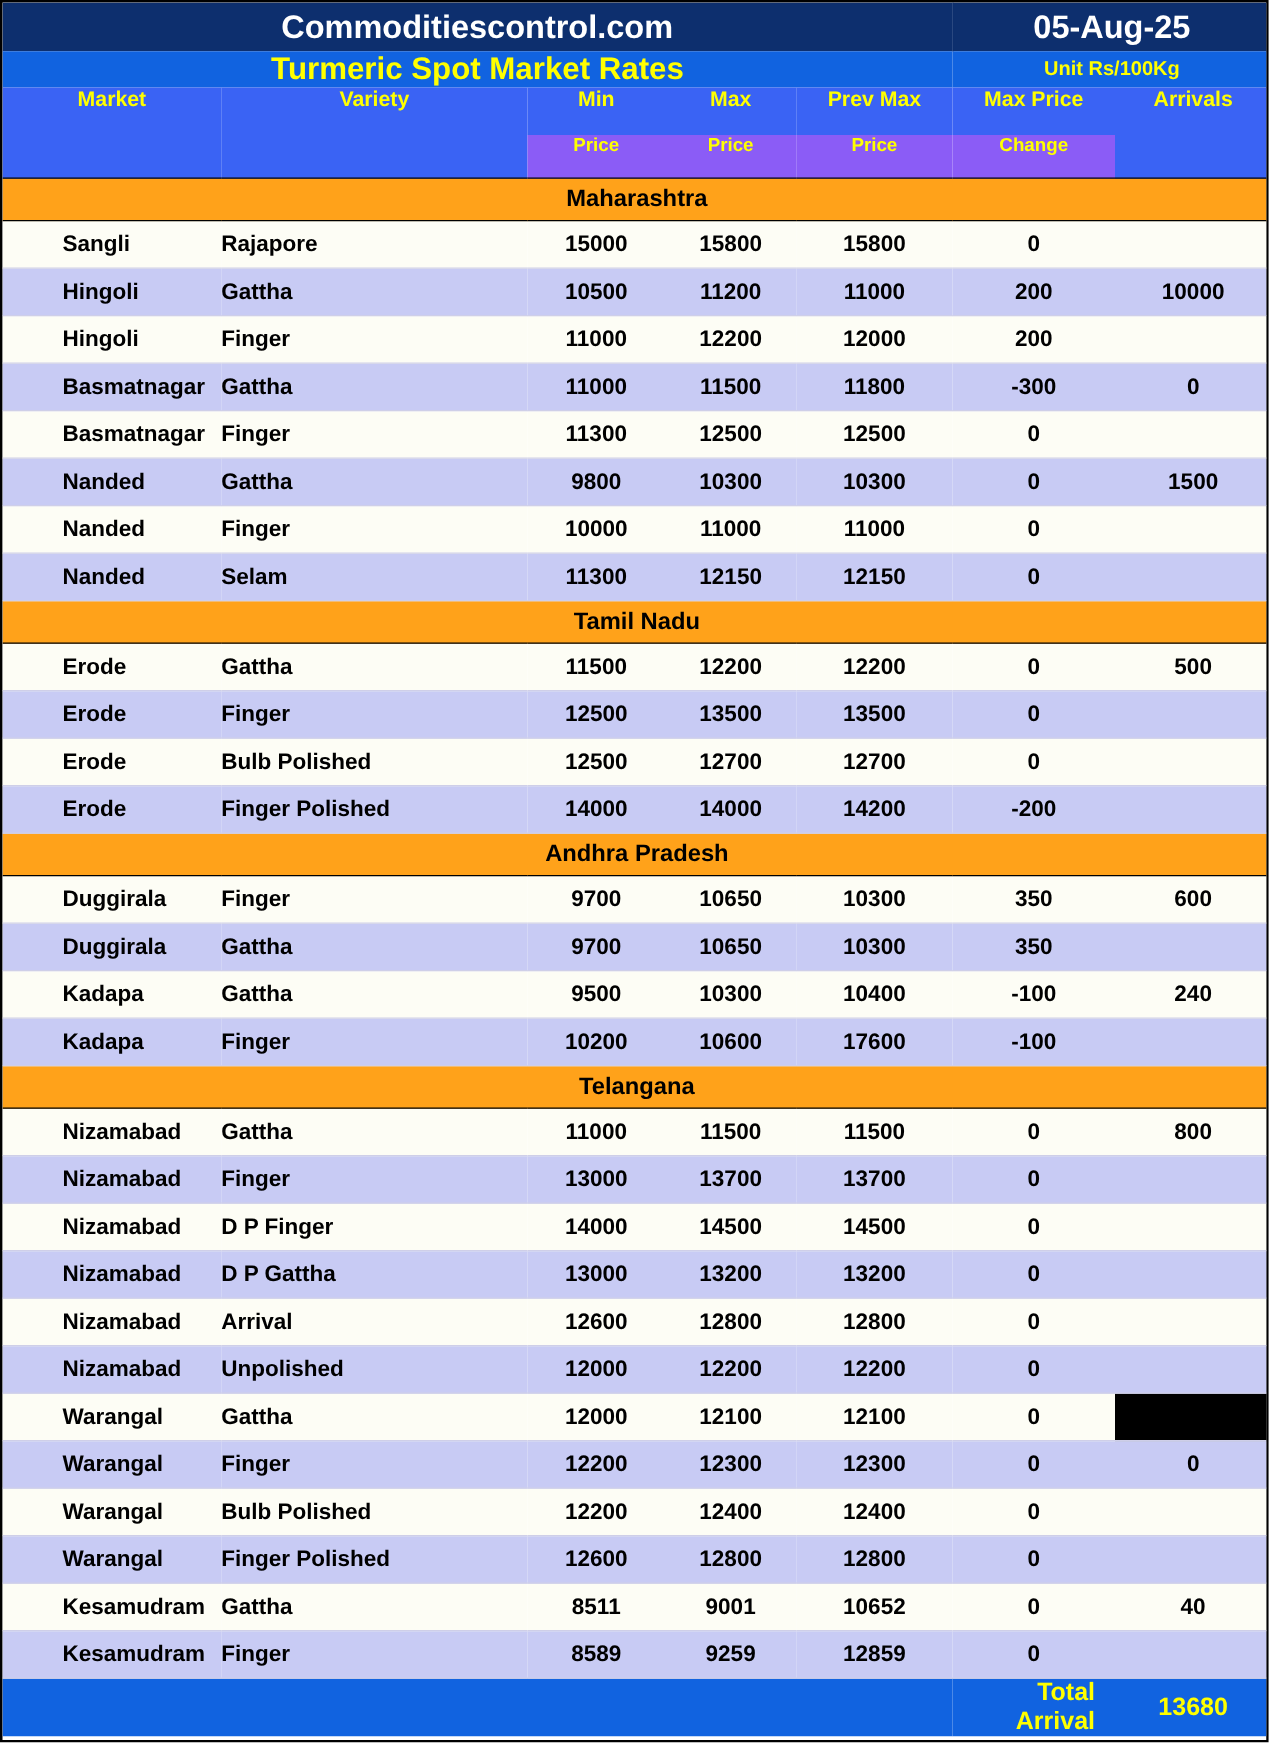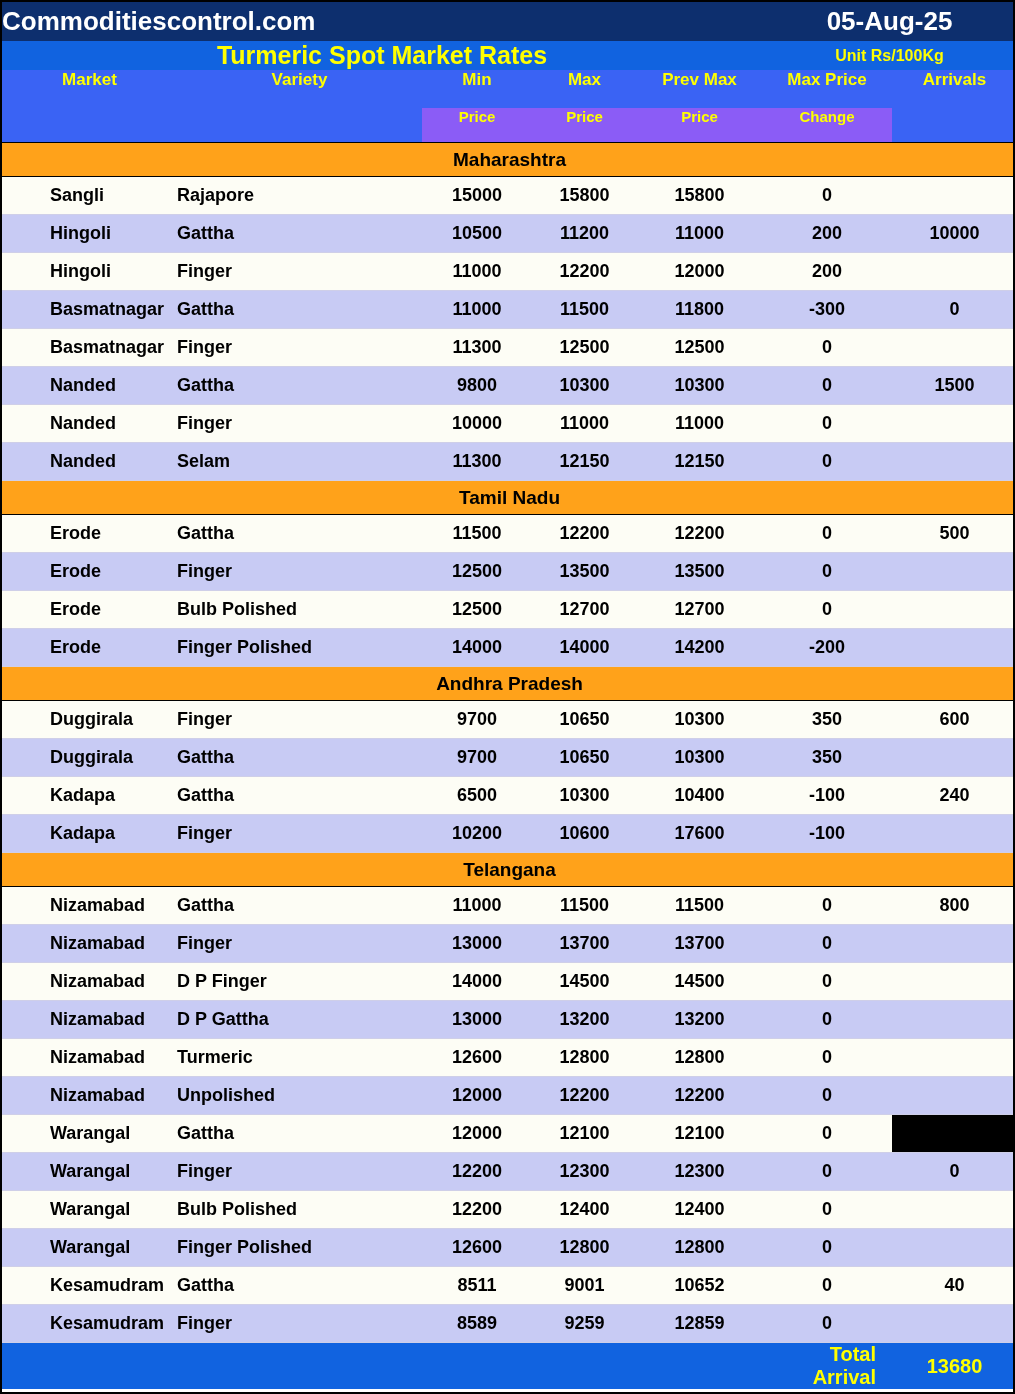--- a/index.html
+++ b/index.html
@@ -34,20 +34,21 @@
   col.c-max      { width: 105px; }
   col.c-prev     { width: 125px; }
   col.c-change   { width: 130px; }
   col.c-arrival  { width: 125px; }
 
   .title-row td {
     background: #0d2f6e;
     color: #ffffff;
     font-weight: bold;
     font-size: 26px;
+    text-align: center;
     height: 39px;
     border-right: 1px solid #0d2f6e;
   }
   .title-date {
     background: #0d2f6e !important;
     color: #ffffff;
     font-size: 23px;
     font-weight: bold;
     text-align: center;
   }
@@ -293,21 +294,21 @@
           <td class="variety">Gattha</td>
           <td>9700</td>
           <td>10650</td>
           <td>10300</td>
           <td>350</td>
           <td></td>
         </tr>
         <tr class="data odd">
           <td class="market">Kadapa</td>
           <td class="variety">Gattha</td>
-          <td>6500</td>
+          <td>9500</td>
           <td>10300</td>
           <td>10400</td>
           <td>-100</td>
           <td>240</td>
         </tr>
         <tr class="data even">
           <td class="market">Kadapa</td>
           <td class="variety">Finger</td>
           <td>10200</td>
           <td>10600</td>
@@ -349,21 +350,21 @@
           <td class="market">Nizamabad</td>
           <td class="variety">D P Gattha</td>
           <td>13000</td>
           <td>13200</td>
           <td>13200</td>
           <td>0</td>
           <td></td>
         </tr>
         <tr class="data odd">
           <td class="market">Nizamabad</td>
-          <td class="variety">Turmeric</td>
+          <td class="variety">Arrival</td>
           <td>12600</td>
           <td>12800</td>
           <td>12800</td>
           <td>0</td>
           <td></td>
         </tr>
         <tr class="data even">
           <td class="market">Nizamabad</td>
           <td class="variety">Unpolished</td>
           <td>12000</td>

